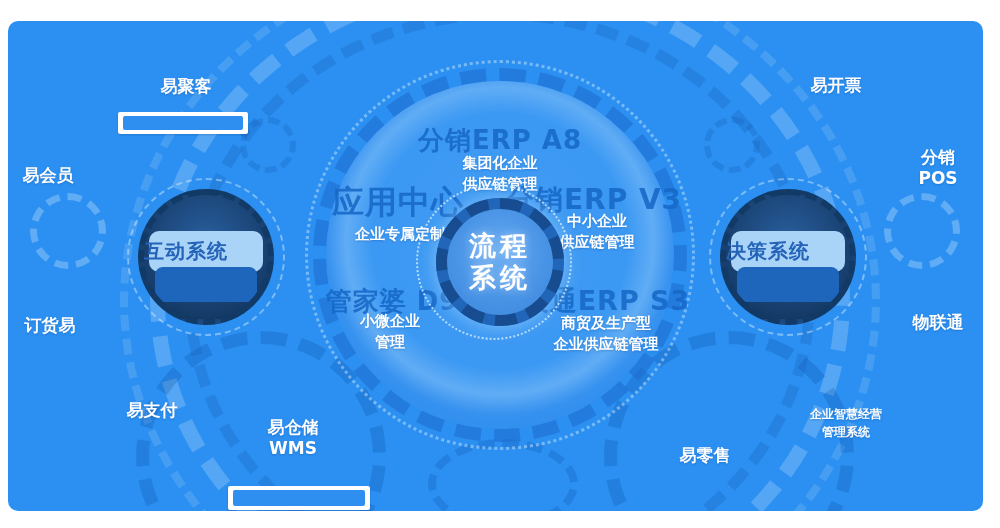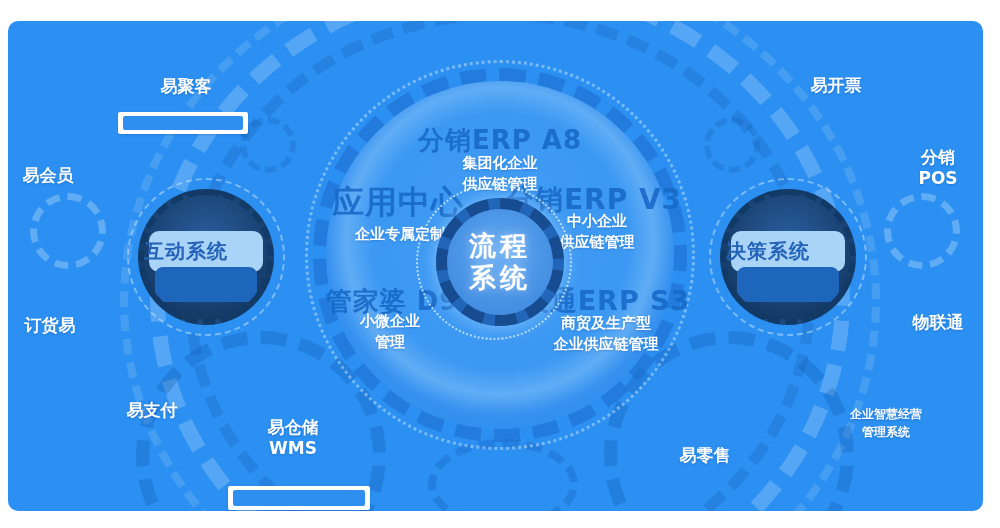--- a/index.html
+++ b/index.html
@@ -76,21 +76,21 @@
     white-space:pre-line;line-height:1.25;text-shadow:0 1px 2px rgba(15,70,150,0.35);}
   .l0{left:138px;top:55px;width:80px;}
   .l1{left:0px;top:144px;width:80px;}
   .l2{left:2px;top:294px;width:80px;}
   .l3{left:104px;top:379px;width:80px;}
   .l4{left:245px;top:396px;width:80px;}
   .l5{left:788px;top:54px;width:80px;}
   .l6{left:890px;top:126px;width:80px;}
   .l7{left:890px;top:291px;width:80px;}
   .l8{left:657px;top:424px;width:80px;}
-  .l9{left:808px;top:384px;width:140px;font-size:12px;line-height:1.5;}
+  .l9{left:768px;top:384px;width:140px;font-size:12px;line-height:1.5;}
 
   
   .wbox{position:absolute;background:#ffffff;border-radius:2px;box-shadow:0 1px 2px rgba(10,60,130,0.25);}
   .wbox-top{left:110px;top:91px;width:130px;height:22px;}
   .wbox-bottom{left:220px;top:465px;width:142px;height:24px;}
   .wbar{position:absolute;left:5px;right:5px;top:4px;bottom:4px;background:#2E8FF0;border-radius:2px;}
 </style>
 </head>
 <body>
 

